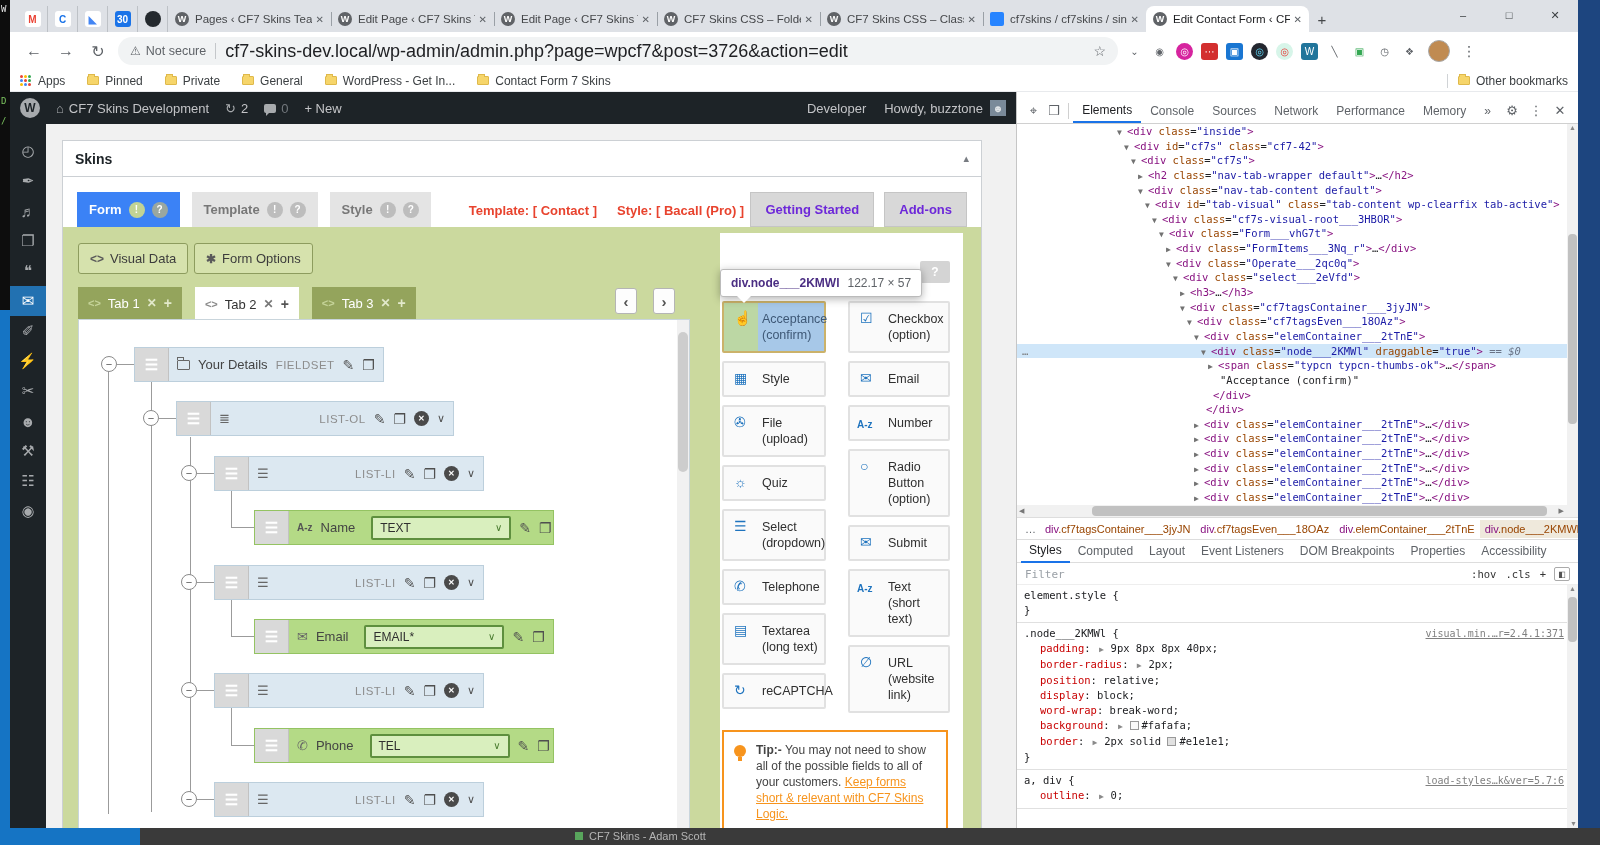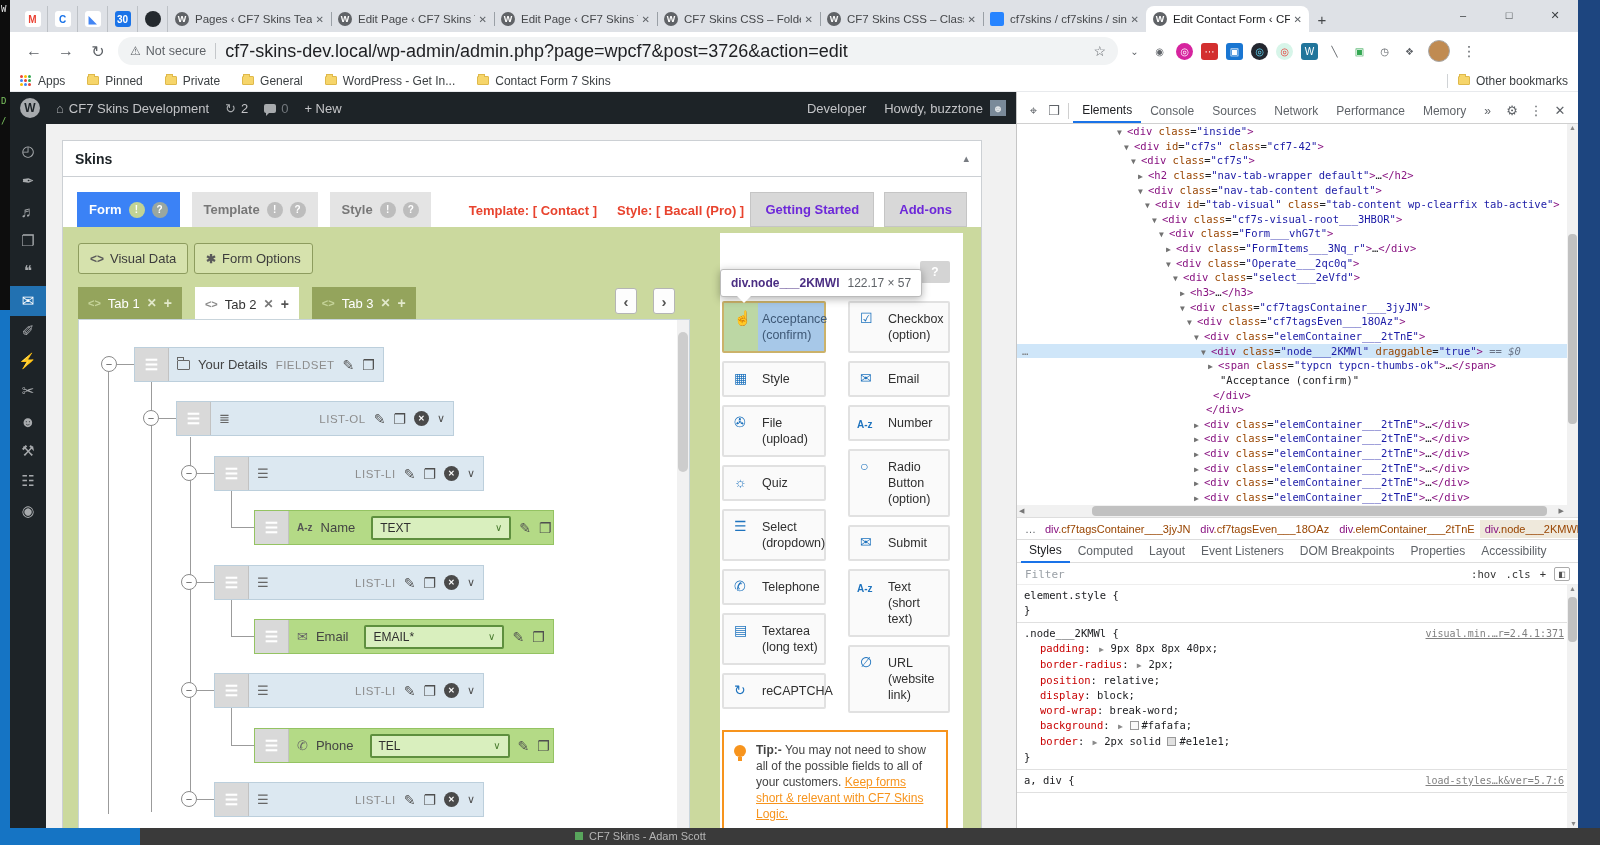--- a/index.html
+++ b/index.html
@@ -743,19 +743,20 @@
               <div class="r-prop"><span class="pn">word-wrap</span><span class="sp">: </span><span class="sp">break-word</span><span class="sp">;</span></div>
               <div class="r-prop"><span class="pn">background</span><span class="sp">: </span><span class="pe">▶ </span><span class="swatch" style="background: rgb(250, 250, 250);"></span><span class="sp">#fafafa</span><span class="sp">;</span></div>
               <div class="r-prop"><span class="pn">border</span><span class="sp">: </span><span class="pe">▶ </span><span class="sp">2px solid </span><span class="swatch" style="background: rgb(225, 225, 225);"></span><span class="sp">#e1e1e1</span><span class="sp">;</span></div>
               <div>}</div>
             </div>
             <div class="rule">
               <div class="r-head">
                 <span>a, div {</span>
                 <span class="r-link">load-styles…k&amp;ver=5.7:6</span>
               </div>
+              <div class="r-prop"><span class="pn">outline</span><span class="sp">: </span><span class="pe">▶ </span><span class="sp">0</span><span class="sp">;</span></div>
             </div>
           </div>
         <div class="sty-vscroll">▲<div class="sty-vthumb"></div><span style="position:absolute;bottom:1px;left:3px">▼</span></div>
       </div>
     </div>
   </div>
 </div>
 
 </body></html>

